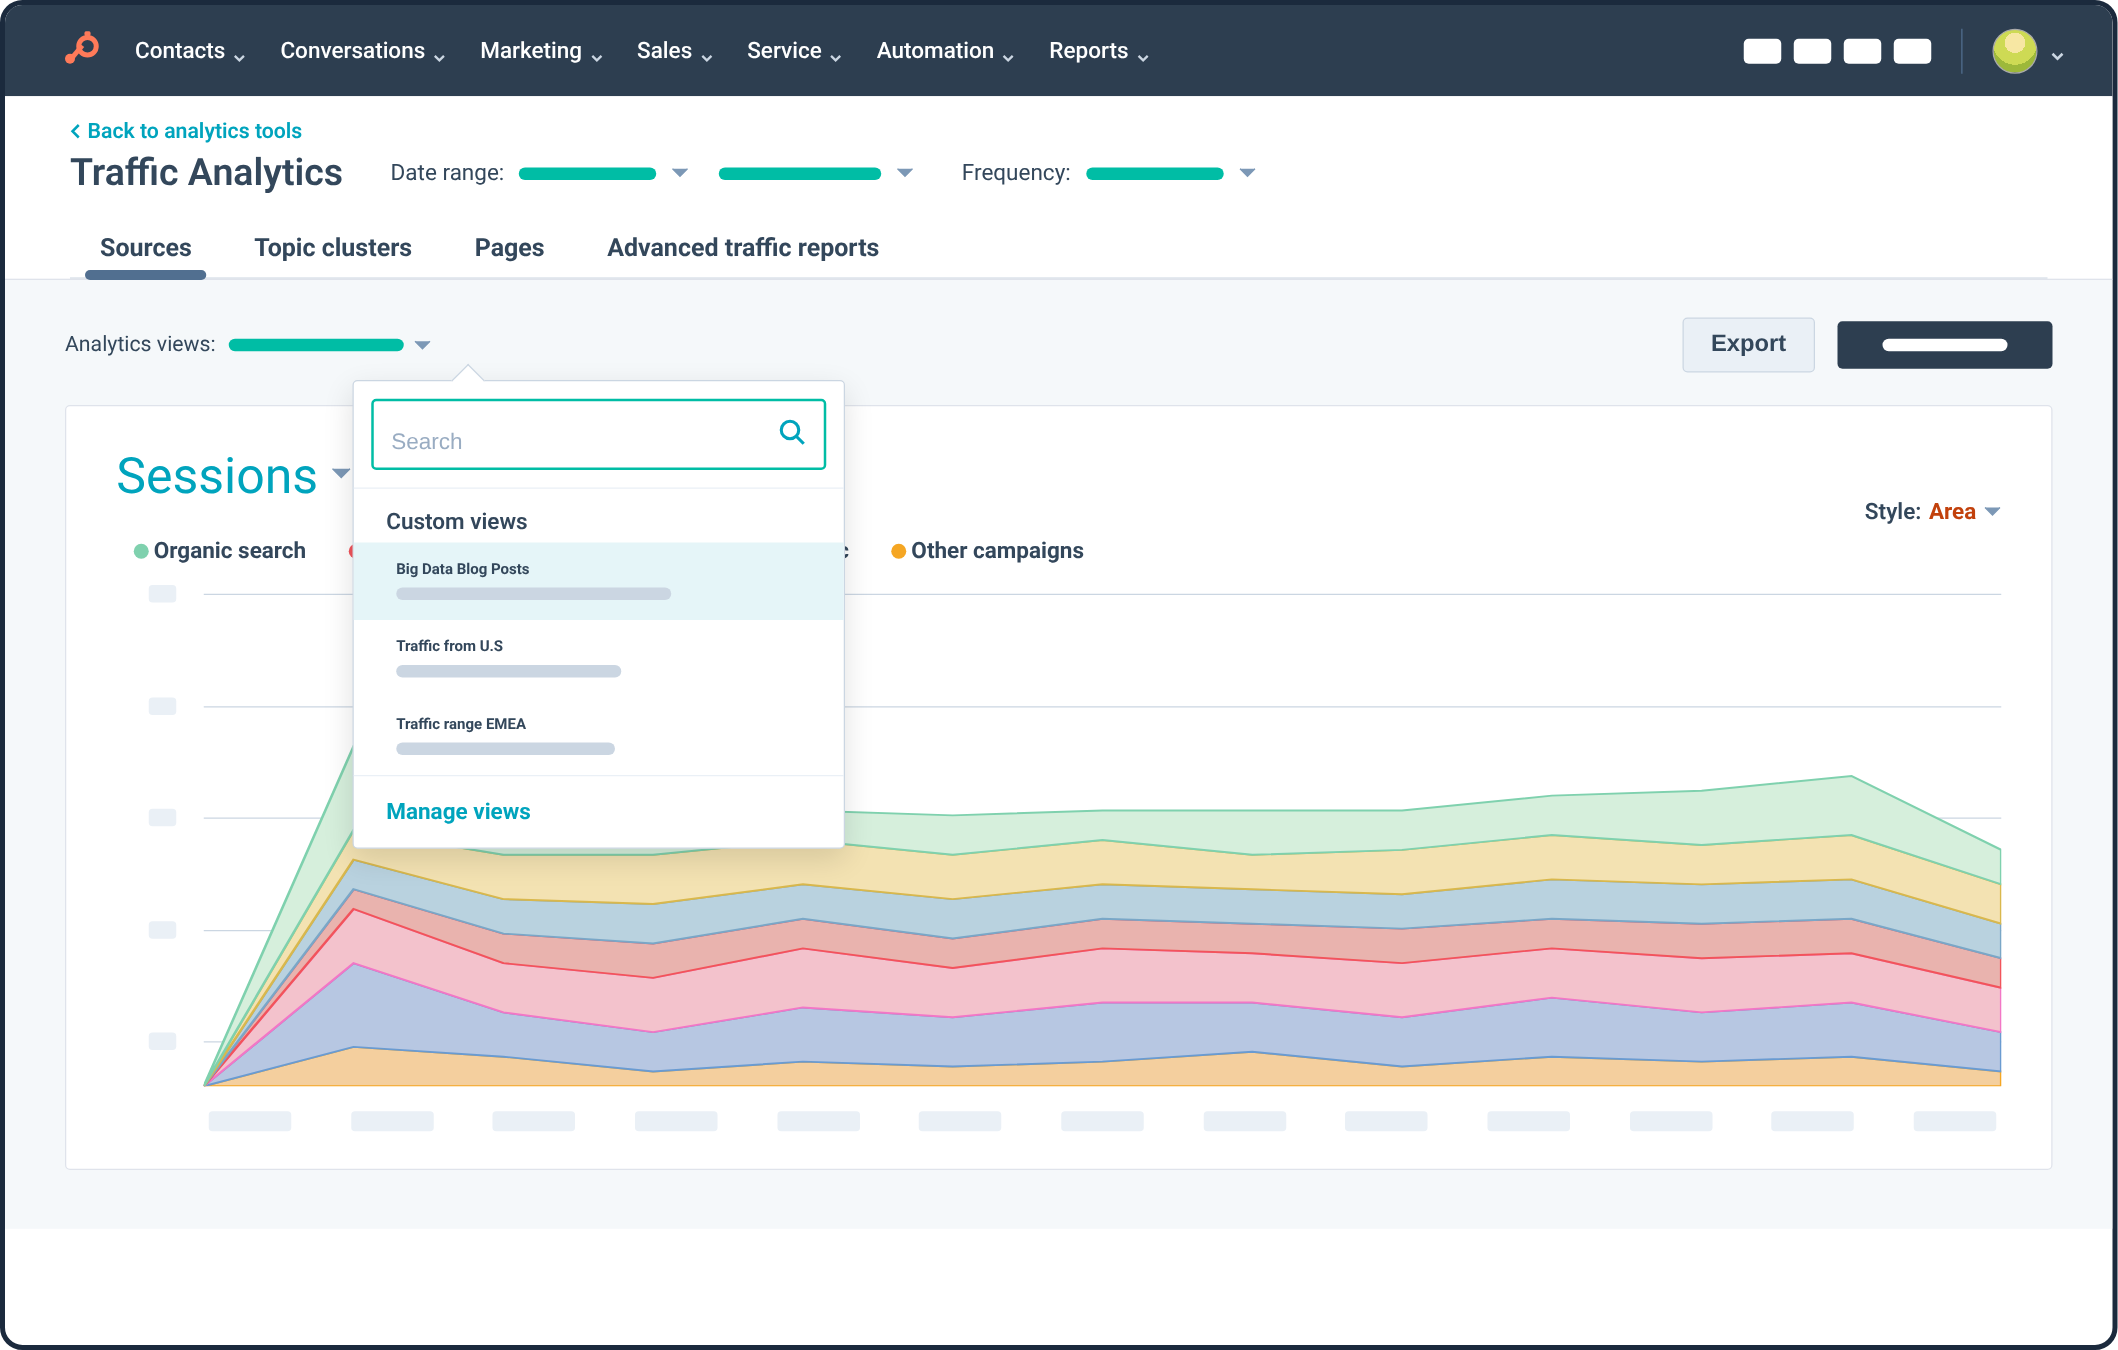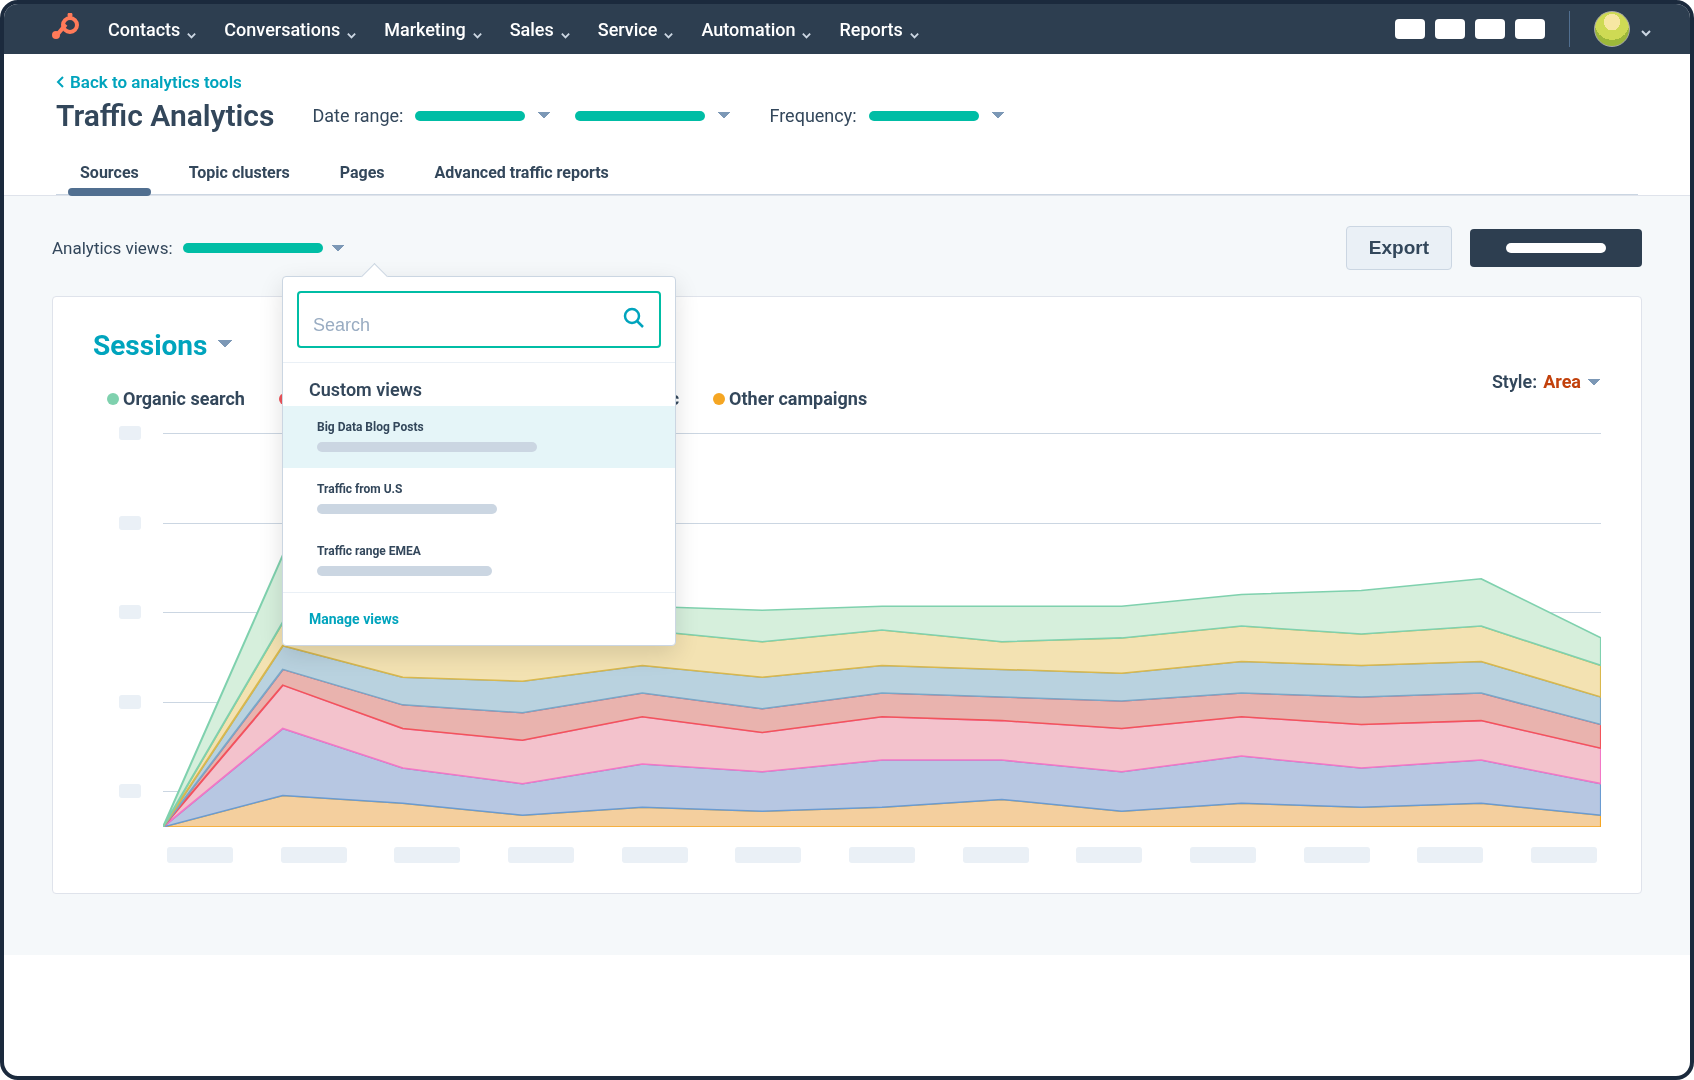--- a/index.html
+++ b/index.html
@@ -10,21 +10,21 @@
     width: 1694px;
     height: 1080px;
     border: 4px solid #1b2a3d;
     border-radius: 18px;
     overflow: hidden;
     position: relative;
   }
   
   .topnav {
     background: #2d3e50;
-    height: 50px;
+    height: 73px;
     display: flex;
     align-items: center;
     padding: 0 40px 0 44px;
     color: #fff;
   }
   .logo { width: 32px; height: 32px; margin-right: 28px; display:flex; align-items:center; }
   .nav-items { display: flex; gap: 28px; }
   .nav-item { display: flex; align-items: center; gap: 6px; cursor: pointer; font-size: 18px; font-weight: 500; color:#fff; }
   .chev { width: 10px; height: 10px; }
   .chev svg path { stroke:#cbd6e2; }
@@ -37,21 +37,21 @@
   .back-link { display:flex; align-items:center; gap:4px; color:#00a4bd; font-weight:600; font-size:17px; cursor:pointer; }
   .title-row { display:flex; align-items:center; gap:38px; margin-top:6px; }
   .page-title { font-size:30px; font-weight:600; color:#33475b; }
   .filter-group { display:flex; align-items:center; gap:12px; }
   .filter-label { font-size:18px; color:#33475b; }
   .teal-bar { height:10px; background:#00bda5; border-radius:5px; }
   .caret-down { display:inline-block; }
   .caret-down svg path { stroke:#7c98b6; fill:#7c98b6; }
   
   .tabs { display:flex; gap:50px; margin-top:30px; padding-left:24px; }
-  .tab { font-size:16px; font-weight:700; color:#33475b; padding-bottom:10px; cursor:pointer; position:relative; }
+  .tab { font-size:20px; font-weight:700; color:#33475b; padding-bottom:10px; cursor:pointer; position:relative; }
   .tab.active::after { content:""; position:absolute; left:-12px; right:-12px; bottom:-4px; height:8px; background:#516f90; border-radius:4px; }
   .tab-rule { height:1px; background:#cbd6e2; margin-top:2px; }
   
   .subhead { background:#f5f8fa; padding:30px 48px 0 48px; min-height:760px; border-top:1px solid #dfe3eb; }
   .subhead-row { display:flex; align-items:center; position:relative; }
   .av-label { font-size:17px; color:#33475b; }
   .export-btn { margin-left:auto; border:1px solid #cbd6e2; background:#eaf0f6; color:#33475b; font-weight:600; font-size:19px; padding:10px 22px; border-radius:4px; cursor:pointer; }
   .primary-btn { background:#2d3e50; color:#2d3e50; border-radius:4px; padding:14px 36px; margin-left:18px; cursor:pointer; position:relative; }
   .primary-btn .mask { height:10px; width:100px; background:#fff; border-radius:5px; }
   
@@ -68,25 +68,25 @@
   }
   .dd-search-wrap { padding:14px; border-bottom:1px solid #eaf0f6; }
   .dd-search { display:flex; align-items:center; border:2px solid #00bda5; border-radius:4px; padding:10px 14px; }
   .dd-search input { border:none; outline:none; flex:1; font-size:18px; color:#33475b;margin-top:12px; }
   .dd-search input::placeholder { color:#99acc2; }
   .dd-section-label { padding:16px 26px 6px; font-size:18px; font-weight:600; color:#33475b; }
   .dd-item { padding:14px 28px 16px 34px; cursor:pointer; }
   .dd-item.hl { background:#e5f5f8; }
   .dd-item-title { font-size:12px; font-weight:700; color:#33475b; margin-bottom:8px; }
   .dd-item-sub { height:10px; background:#cbd6e2; border-radius:5px; }
-  .dd-foot { border-top:1px solid #eaf0f6; padding:18px 26px; color:#00a4bd; font-weight:700; font-size:14px; cursor:pointer; }
+  .dd-foot { border-top:1px solid #eaf0f6; padding:18px 26px; color:#00a4bd; font-weight:700; font-size:18px; cursor:pointer; }
   
   .card { background:#fff; border:1px solid #dfe3eb; border-radius:4px; margin-top:26px; padding:32px 40px 30px 40px; position:relative; }
   .card-title-row { display:flex; align-items:center; gap:10px; }
-  .card-title { font-size:28px; font-weight:700; color:#00a4bd; cursor:pointer; }
+  .card-title { font-size:40px; font-weight:400; color:#00a4bd; cursor:pointer; }
   .style-row { position:absolute; right:40px; top:74px; font-size:18px; display:flex; gap:6px; align-items:center; }
   .style-label { color:#33475b; font-weight:600; }
   .style-val { color:#c2410c; font-weight:700; }
   
   .legend { display:flex; flex-wrap:wrap; gap:34px; margin-top:26px; margin-left:14px; font-size:18px; font-weight:700; color:#33475b; }
   .legend-item { display:flex; align-items:center; gap:4px; }
   .swatch { width:12px; height:12px; border-radius:50%; }
   
   .chart-wrap { position:relative; margin-top:24px; height:430px; }
   .ytick { position:absolute; left:26px; width:22px; height:14px; background:#eaf0f6; border-radius:3px; }

